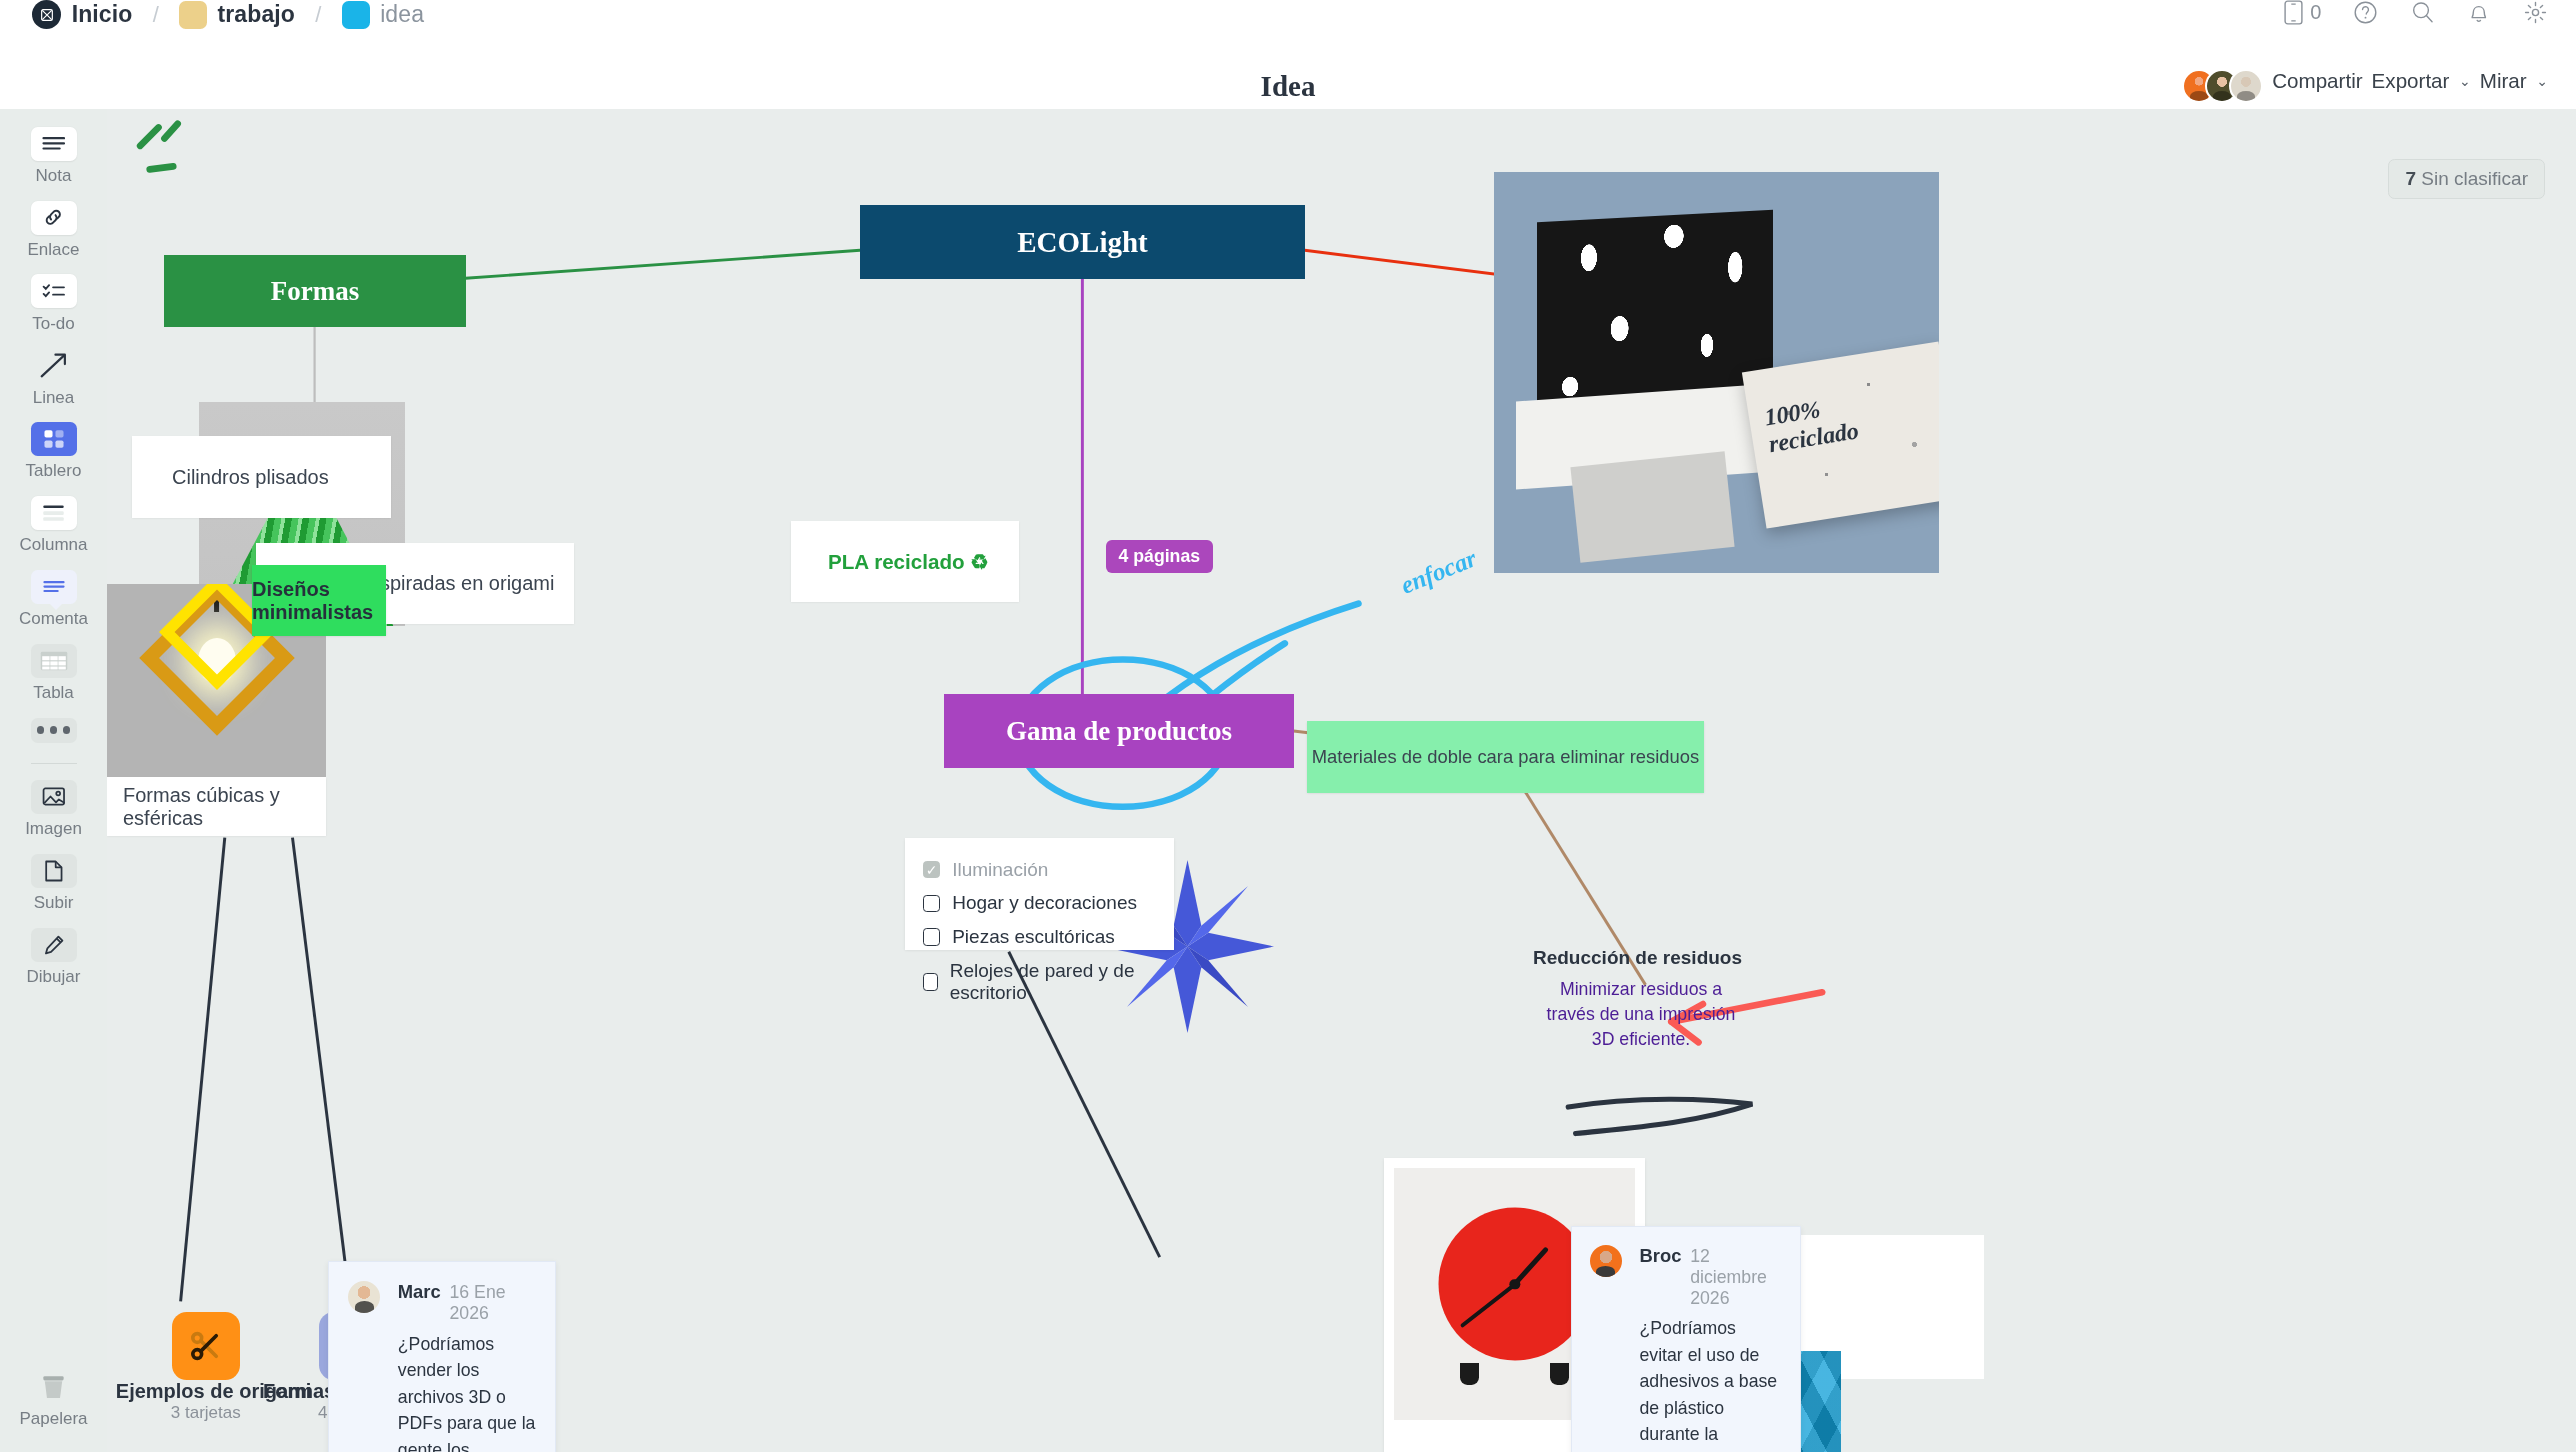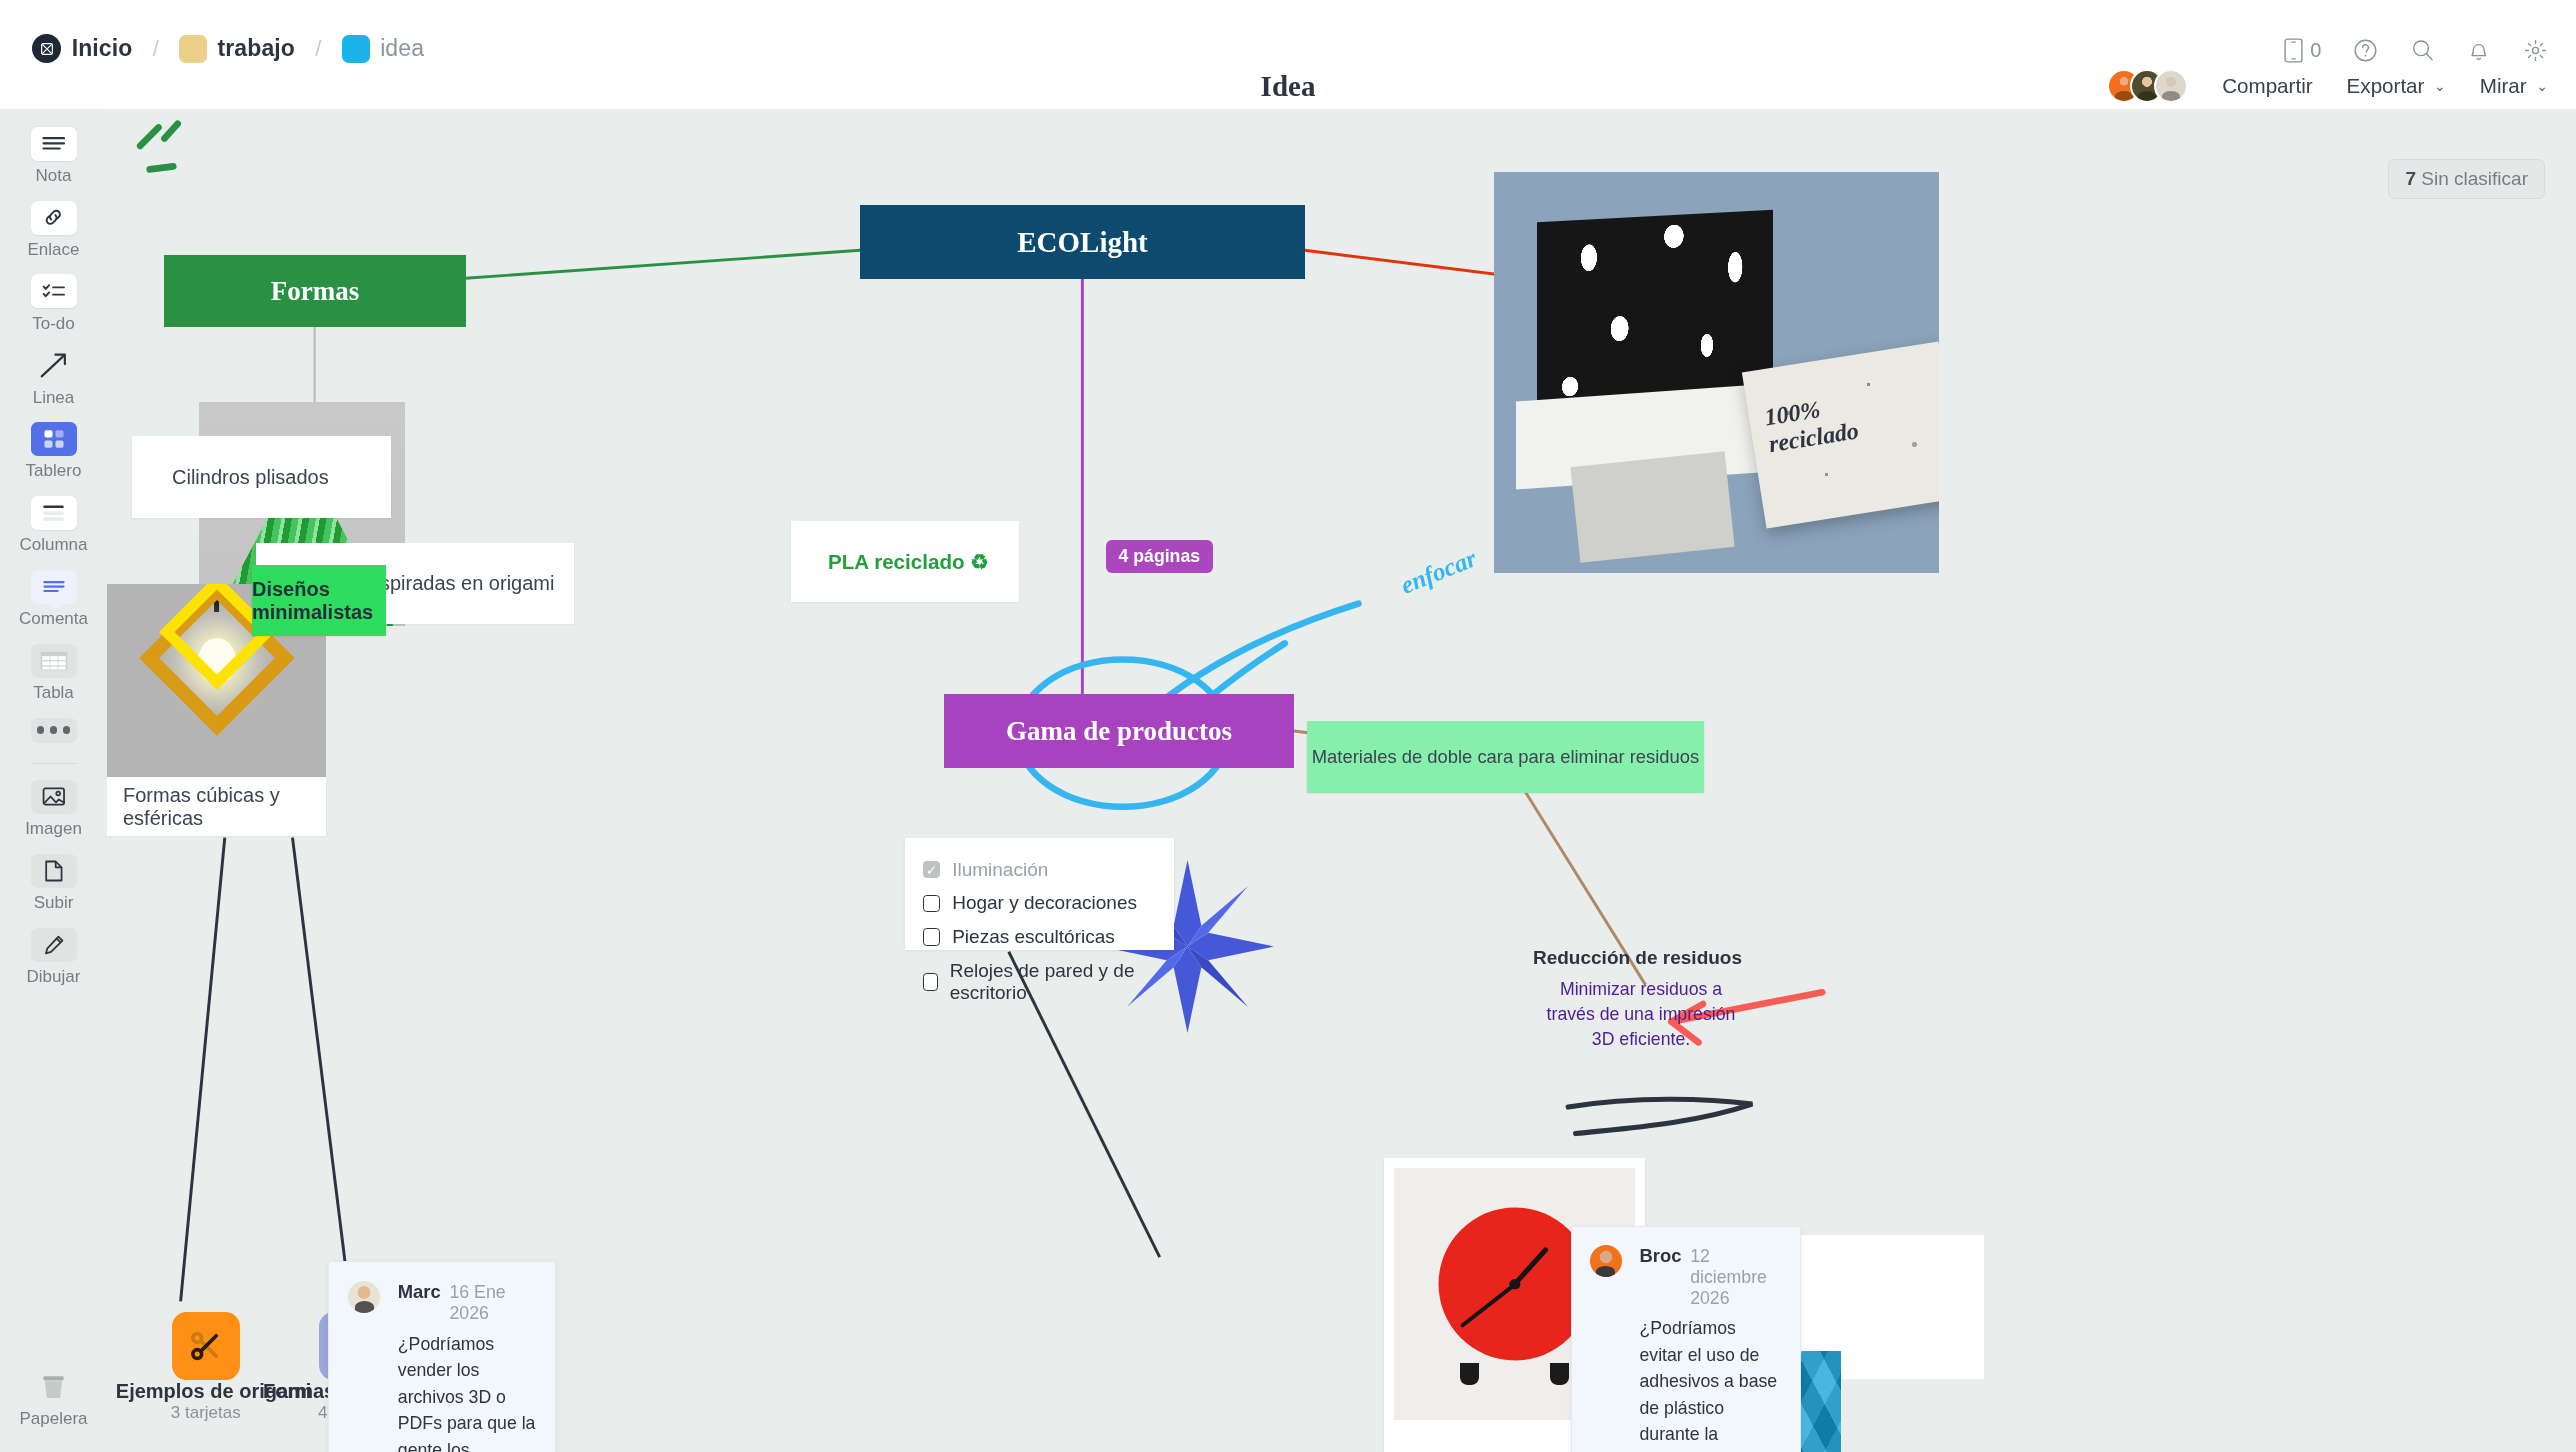--- a/index.html
+++ b/index.html
@@ -7,21 +7,21 @@
   body {
     font-family: "Liberation Sans", sans-serif;
     background: #ffffff;
     color: #2d3748;
     -webkit-font-smoothing: antialiased;
   }
 
   
   .topbar {
     position: absolute; top: 0; left: 0; width: 2576px; height: 63px;
-    background: #ffffff; display: flex; align-items: flex-end;
+    background: #ffffff; display: flex; align-items: flex-start;
     padding: 0 28px; z-index: 40;
   }
   .crumbs { display: flex; align-items: center; gap: 0px; }
   .crumb { display: flex; align-items: center; gap: 10.3px; padding: 0 4.4px; }
   .crumb-label { font-size: 23px; font-weight: 700; color: #2b3440; letter-spacing: 0.1px; }
   .crumb-label.muted { font-weight: 400; color: #8b949e; }
   .crumb-sep { color: #c6ccd2; font-size: 22px; margin: 0 16px; font-weight: 300; }
   .home-logo {
     width: 29px; height: 29px; border-radius: 50%; background: #1d2936;
     display: flex; align-items: center; justify-content: center;
@@ -39,21 +39,21 @@
     position: absolute; top: 63px; left: 0; width: 2576px; height: 46px;
     background: #ffffff; z-index: 39;
   }
   .doc-title {
     position: absolute; left: 0; right: 0; top: 50%; transform: translateY(-50%);
     text-align: center; font-family: "Liberation Serif", serif;
     font-size: 29px; font-weight: 700; color: #2b3440;
   }
   .sh-right {
     position: absolute; right: 28px; top: 50%; transform: translateY(-50%);
-    display: flex; align-items: center; gap: 34px;
+    display: flex; align-items: flex-start; gap: 9px;
   }
   .avatars { display: flex; align-items: center; }
   .av {
     width: 34px; height: 34px; border-radius: 50%; border: 2.2px solid #fff;
     margin-left: -10.3px; background-size: cover; position: relative;
     overflow: hidden;
   }
   .av:first-child { margin-left: 0; }
   .av1 { background: radial-gradient(circle at 50% 34%, #f2a882 0 17%, #f07020 18% 100%); }
   .av2 { background: radial-gradient(circle at 50% 36%, #e8c2a4 0 20%, #4f4d2c 21% 100%); }

